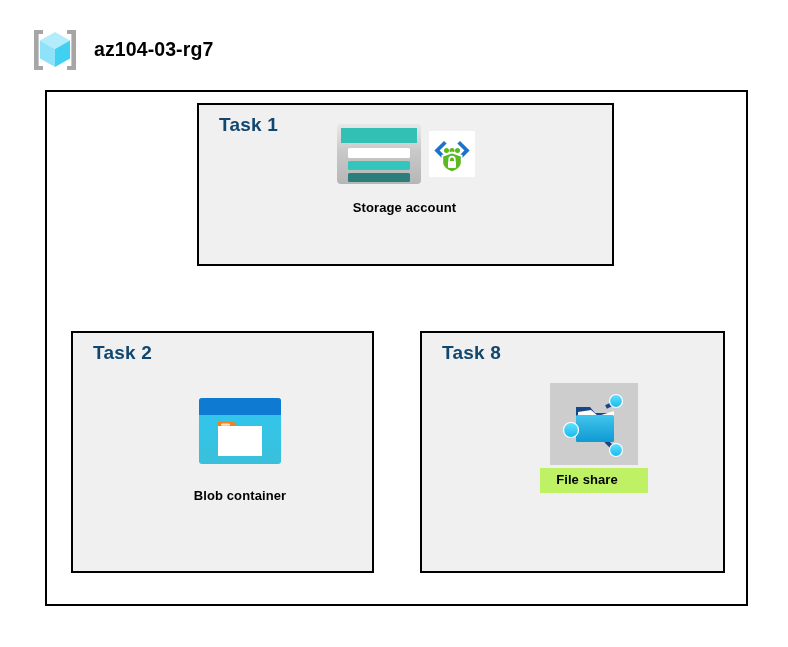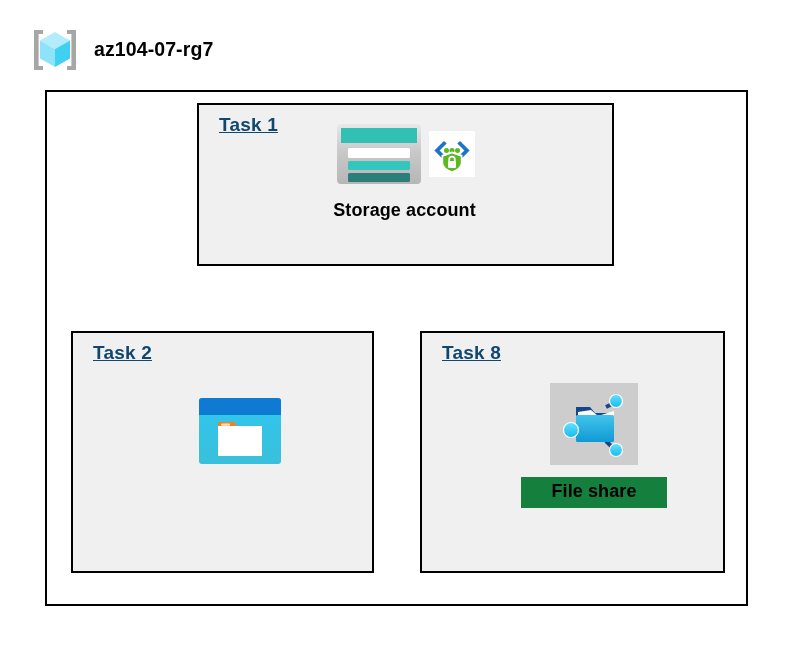--- a/index.html
+++ b/index.html
@@ -84,21 +84,20 @@
   .task-label {
     position: absolute;
     left: 20px;
     top: 10px;
     font-size: 19px;
     font-weight: bold;
     color: #11476f;
     letter-spacing: 0.2px;
     line-height: 1.1;
     white-space: nowrap;
-    text-decoration: underline;
   }
 
   
   .connectors {
     position: absolute;
     left: 0;
     top: 0;
     width: 788px;
     height: 647px;
     pointer-events: none;
@@ -112,21 +111,21 @@
     align-items: center;
   }
   .node-icon-wrap {
     display: flex;
     flex-direction: row;
     align-items: center;
     justify-content: center;
     gap: 6px;
   }
   .node-label {
-    font-size: 18px;
+    font-size: 13px;
     font-weight: bold;
     color: #000000;
     white-space: nowrap;
     line-height: 1.1;
     letter-spacing: 0.1px;
   }
 
   
   .node-storage {
     left: 297px;
@@ -150,23 +149,23 @@
     width: 200px;
   }
   .plate-icon {
     background: #cdcdcd;
     padding: 6px 8px 4px 8px;
     display: flex;
     align-items: center;
     justify-content: center;
   }
   .plate-label {
-    background: #15803d;
-    padding: 5px 30px 6px 30px;
-    margin-top: 12px;
+    background: #bef264;
+    padding: 5px 30px 6px 16px;
+    margin-top: 3px;
   }
 
   svg { display: block; }
 </style>
 </head>
 <body>
 
 <div id="canvas">
 
   <div class="rg-header">
@@ -177,21 +176,21 @@
 
         <path d="M37 3 L46 3 L46 43 L37 43 L37 39 L41.4 39 L41.4 7 L37 7 Z" fill="#a6a6a6"></path>
 
         <path d="M25 5 L40 13.5 L25 22 L10 13.5 Z" fill="#b3ecfb"></path>
 
         <path d="M10 13.5 L25 22 L25 40 L10 31.5 Z" fill="#8fe3f8"></path>
 
         <path d="M40 13.5 L40 31.5 L25 40 L25 22 Z" fill="#3fd0f2"></path>
       </svg>
     </span>
-    <span class="rg-title">az104-07-rg7</span>
+    <span class="rg-title">az104-03-rg7</span>
   </div>
 
   <svg class="connectors" viewBox="0 0 788 647" xmlns="http://www.w3.org/2000/svg">
 
     <line x1="396" y1="230" x2="396" y2="312" stroke="#000000" stroke-width="2.5"></line>
 
     <line x1="235" y1="312" x2="574" y2="312" stroke="#000000" stroke-width="2.5"></line>
 
     <line x1="236" y1="312" x2="236" y2="388" stroke="#000000" stroke-width="2.5"></line>
 
@@ -274,20 +273,21 @@
 
           <path d="M3 8 a3 3 0 0 1 3 -3 L82 5 a3 3 0 0 1 3 3 L85 22 L3 22 Z" fill="#0f7ad2"></path>
 
           <path d="M22 29 L38 29 L42 34 L22 34 Z" fill="#f0821e"></path>
           <rect x="25" y="30.5" width="9" height="2.3" rx="1" fill="#ffe3c4"></rect>
 
           <rect x="22" y="33" width="44" height="30" fill="#ffffff"></rect>
         </svg>
       </span>
     </div>
+    <span class="node-label">Blob container</span>
   </div>
 
   <div class="node node-fileshare">
     <div class="node-icon-wrap plate-icon">
       <span>
         <svg width="72" height="72" viewBox="0 0 72 72" xmlns="http://www.w3.org/2000/svg">
           <defs>
             <linearGradient id="fsFolder" x1="0" y1="0" x2="0" y2="1">
               <stop offset="0" stop-color="#42c4ec"></stop>
               <stop offset="1" stop-color="#0f9ad4"></stop>

